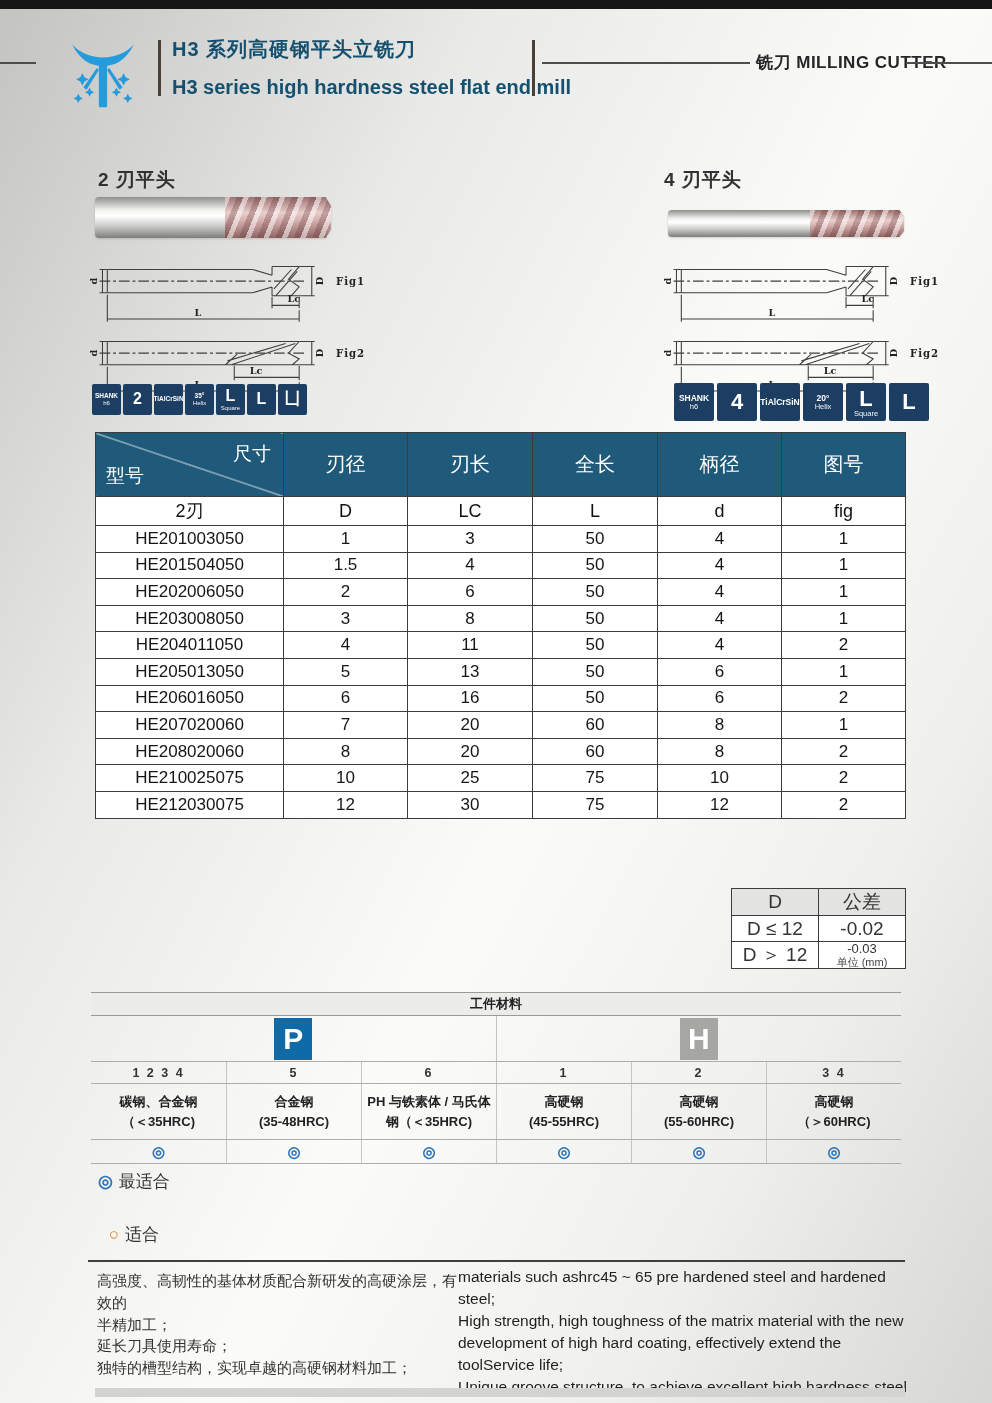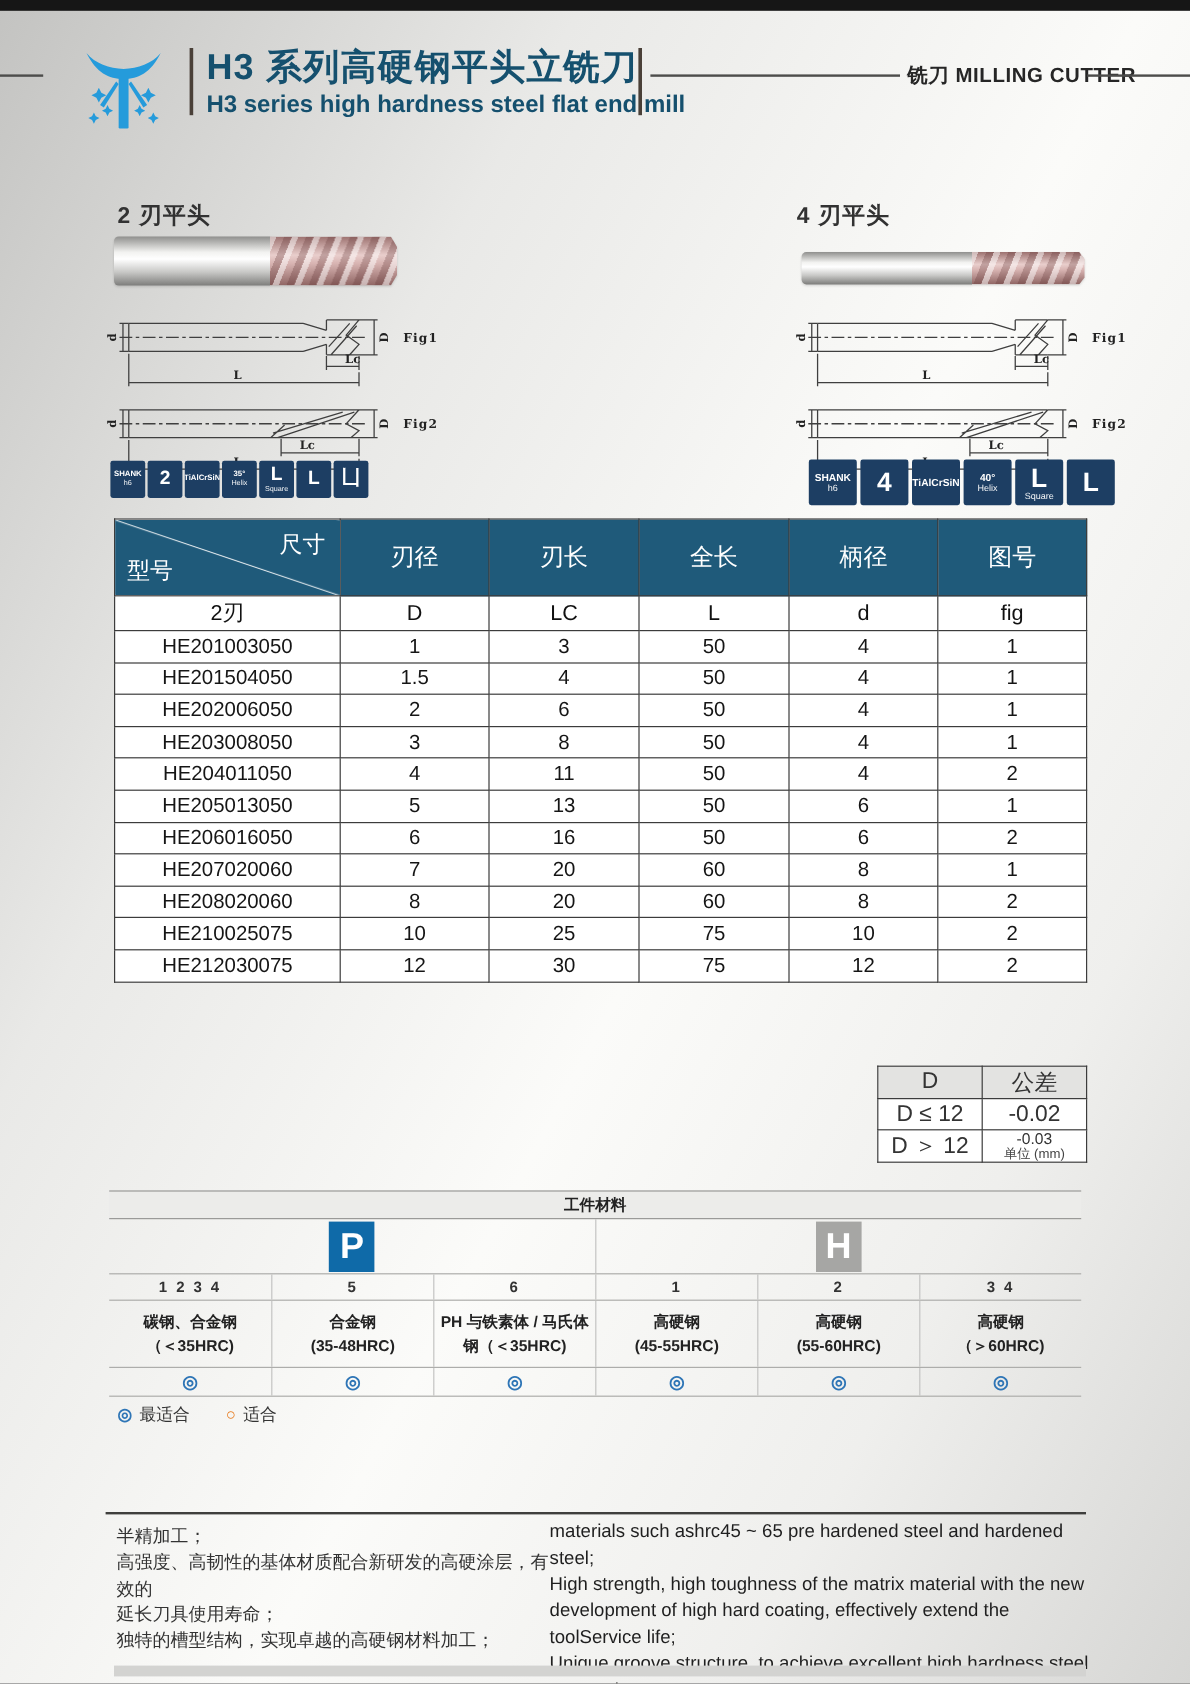--- a/index.html
+++ b/index.html
@@ -8,21 +8,21 @@
   .page{
     position:relative; width:992px; height:1403px; margin:0 auto; overflow:hidden;
     background:linear-gradient(118deg,#c3c3c1 0%,#e9e9e7 28%,#fbfbf9 55%,#efefed 78%,#d6d6d4 100%);
   }
   .top-bar{ position:absolute; left:0; top:0; width:992px; height:9px; background:#161616; }
 
   
   .logo{ position:absolute; left:70px; top:36px; width:66px; height:76px; }
   .vbar{ position:absolute; width:3px; background:#4a4038; }
   .hline{ position:absolute; height:2px; background:#4d4d4b; }
-  .title-cn{ position:absolute; left:172px; top:36px; font-size:30px; font-weight:bold; color:#15506e; letter-spacing:1px; white-space:nowrap;}
+  .title-cn{ position:absolute; left:172px; top:36px; font-size:20px; font-weight:bold; color:#15506e; letter-spacing:1px; white-space:nowrap;}
   .title-en{ position:absolute; left:172px; top:76px; font-size:20px; font-weight:bold; color:#15506e; white-space:nowrap;}
   .corner-label{ position:absolute; left:756px; top:51px; font-size:17px; font-weight:bold; color:#262626; white-space:nowrap; letter-spacing:.5px;}
 
   
   .sec-heading{ position:absolute; font-size:19px; font-weight:bold; color:#323232; letter-spacing:1px;}
 
   
   .photo{ position:absolute; display:flex; filter:drop-shadow(0 1px 1px rgba(0,0,0,.15)); }
   .photo .shank{ background:linear-gradient(#8f8f8d,#f2f2f0 32%,#ffffff 46%,#c9c9c7 72%,#7d7d7b); border-radius:4px 0 0 4px; }
   .photo .flutes{ flex:1;
@@ -78,21 +78,21 @@
   .mat-row{ display:flex; }
   .mat-cell{ width:135px; display:flex; flex-direction:column; align-items:center; justify-content:center; text-align:center; }
   .mat-cell + .mat-cell{ border-left:1px solid #c4c4c2; }
   .row-nums{ height:22px; border-bottom:1px solid #adadab; }
   .row-nums .mat-cell{ font-size:12.5px; font-weight:bold; color:#333; letter-spacing:2px; }
   .row-names{ height:56px; border-bottom:1px solid #adadab; }
   .row-names .mat-cell{ font-size:13px; font-weight:bold; color:#222; line-height:1.5; }
   .row-marks{ height:24px; border-bottom:1px solid #adadab; }
   .row-marks .mat-cell{ font-size:15px; color:#2e75b6; font-weight:bold; }
 
-  .legend{ position:absolute; left:98px; top:1170px; display:flex; gap:30px; font-size:14px; color:#333; align-items:center; }
+  .legend{ position:absolute; left:98px; top:1170px; display:flex; gap:30px; font-size:17px; color:#333; align-items:center;flex-direction:column; }
   .legend .sym{ font-weight:bold; margin-right:6px; }
   .legend .sym.best{ color:#2e75b6; } .legend .sym.good{ color:#e87b1e; }
 
   
   .footer-rule{ position:absolute; left:88px; top:1260px; width:817px; height:2px; background:#3f3f3d; }
   .footer-cn{ position:absolute; left:97px; top:1270px; width:362px; font-size:15px; color:#333; line-height:1.45; }
   .footer-en{ position:absolute; left:458px; top:1266px; width:462px; font-size:15.5px; color:#1f1f1f; line-height:22px; }
   .bottom-bar{ position:absolute; left:95px; top:1388px; width:810px; height:9px; background:#d3d3d1; }
 </style>
 </head>
@@ -242,21 +242,21 @@
         <span class="b-l1">SHANK</span>
         <span class="b-l2">h6</span>
       </div>
       <div class="badge">
         <span class="b-big">4</span>
       </div>
       <div class="badge">
         <span class="b-l1">TiAlCrSiN</span>
       </div>
       <div class="badge">
-        <span class="b-l1">40°</span>
+        <span class="b-l1">20°</span>
         <span class="b-l2">Helix</span>
       </div>
       <div class="badge">
         <span class="b-big">L</span>
         <span class="b-l2">Square</span>
       </div>
       <div class="badge">
         <span class="b-big">L</span>
       </div>
     </div>
@@ -457,22 +457,22 @@
       </div>
   </div>
 
   <div class="legend">
       <span><span class="sym best">◎</span><span>最适合</span></span>
       <span><span class="sym good">○</span><span>适合</span></span>
     </div>
 
   <div class="footer-rule"></div>
   <div class="footer-cn">
+      <div>高强度、高韧性的基体材质配合新研发的高硬涂层，有效的</div>
       <div>半精加工；</div>
-      <div>高强度、高韧性的基体材质配合新研发的高硬涂层，有效的</div>
       <div>延长刀具使用寿命；</div>
       <div>独特的槽型结构，实现卓越的高硬钢材料加工；</div>
     </div>
   <div class="footer-en">
       <div> materials such ashrc45 ~ 65 pre hardened steel and hardened steel;</div>
       <div>High strength, high toughness of the matrix material with the new</div>
       <div>development of high hard coating, effectively extend the toolService life;</div>
       <div>Unique groove structure, to achieve excellent high hardness steel processing;</div>
     </div>
   <div class="bottom-bar"></div>

